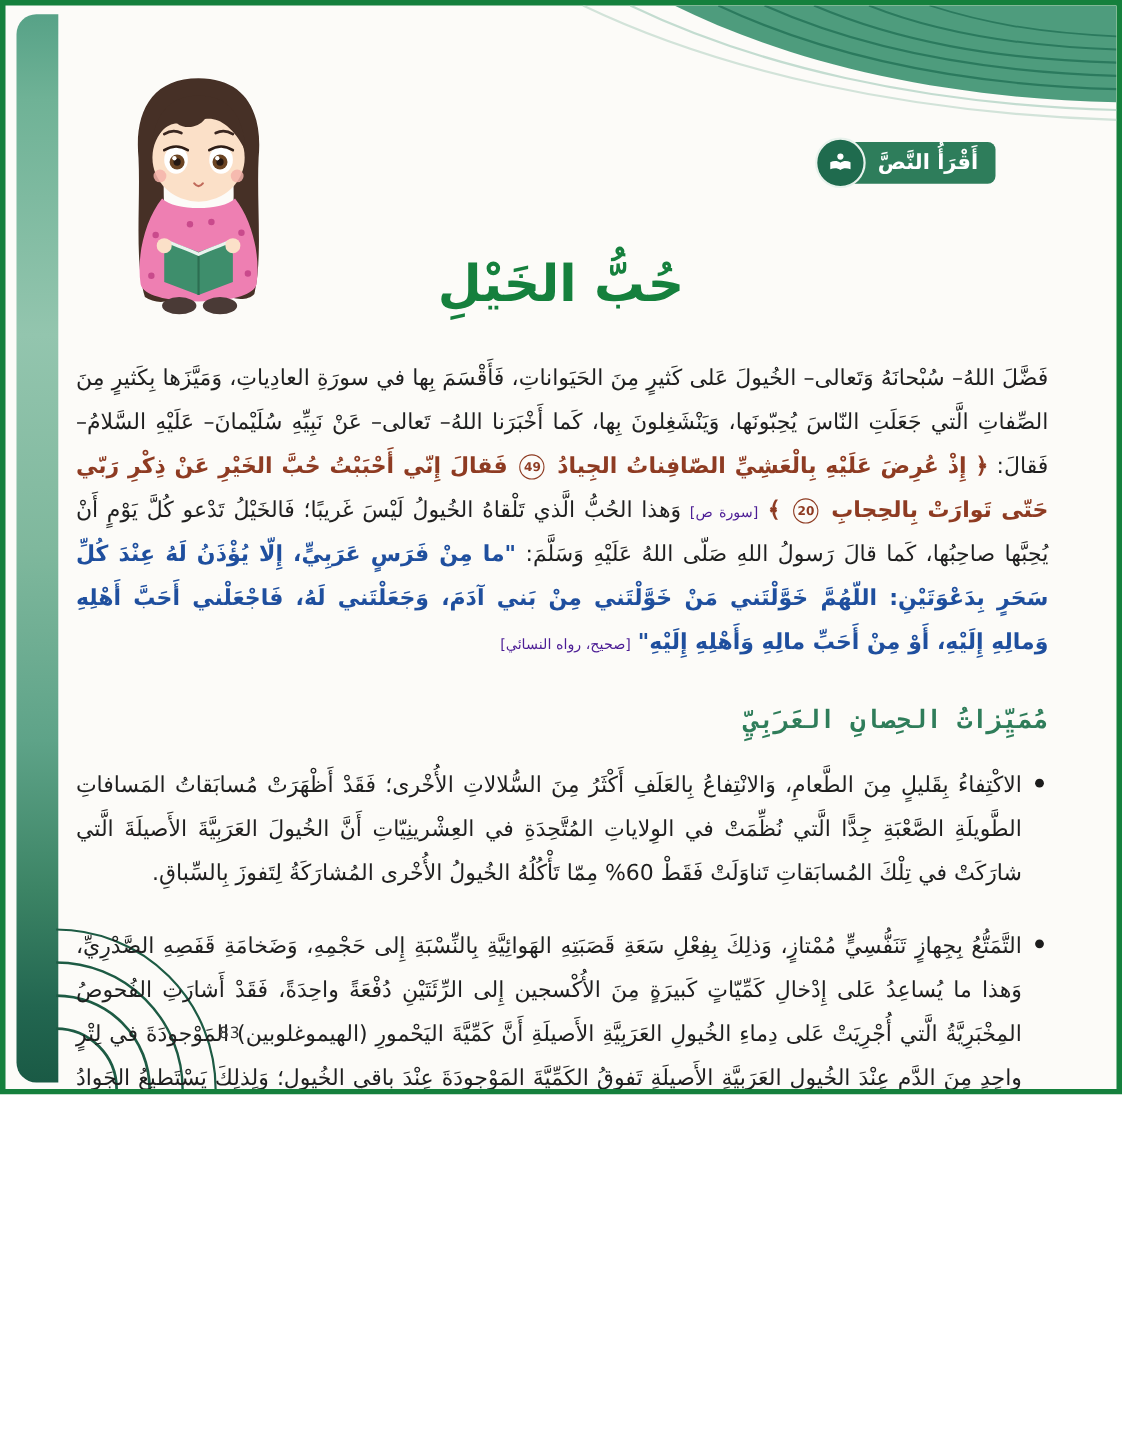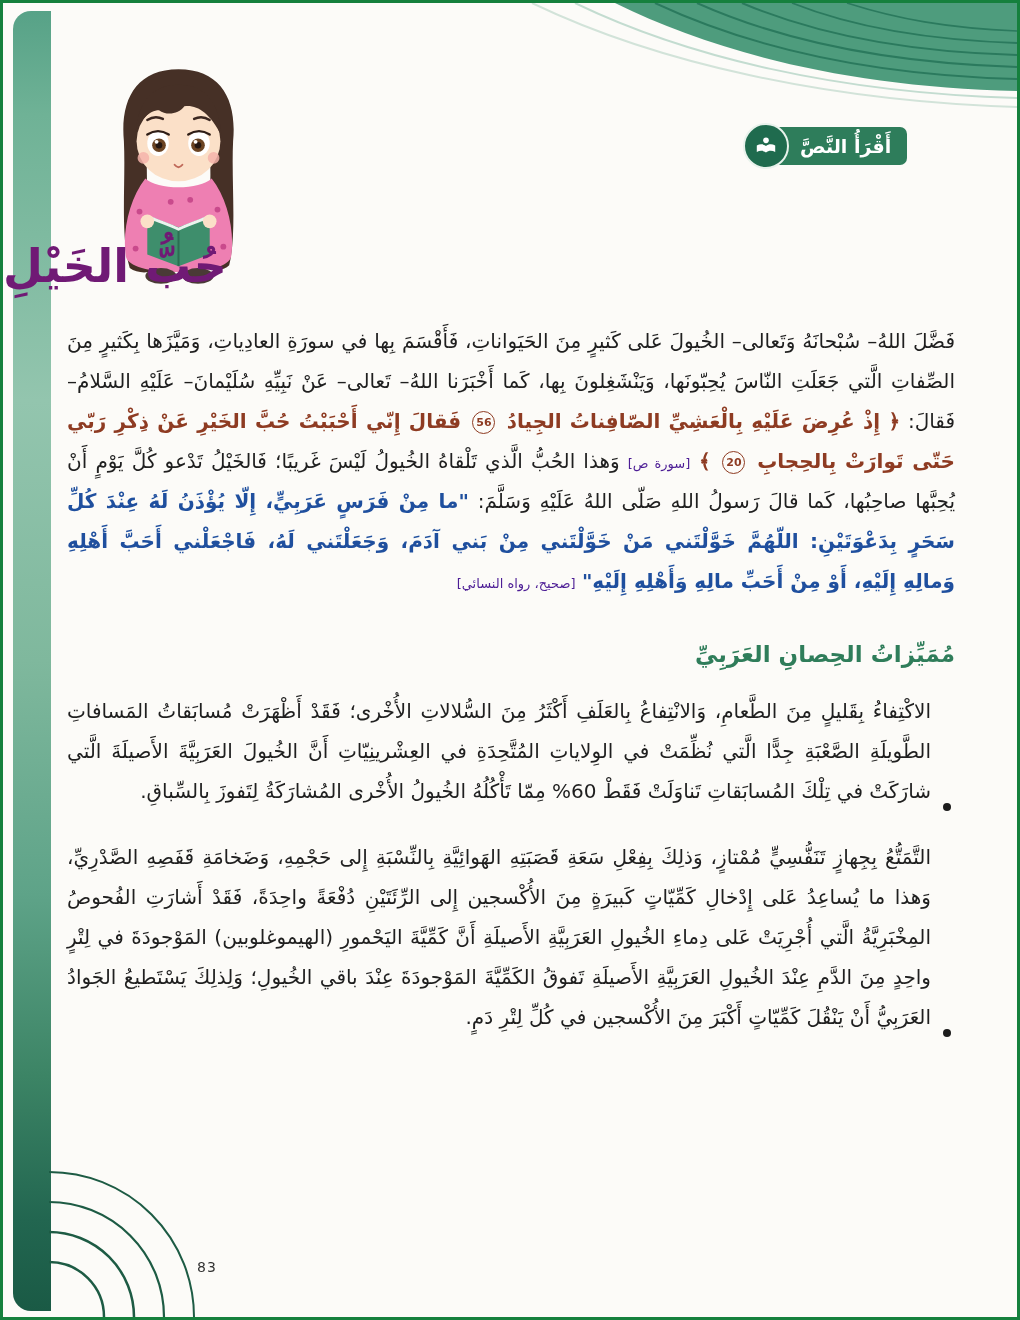--- a/index.html
+++ b/index.html
@@ -1,20 +1,20 @@
 <!DOCTYPE html>
 <html lang="ar"><head>
 <meta charset="utf-8">
 <style>
   html,body{margin:0;padding:0;background:#ffffff;}
   .sheet{
     position:relative;
-    width:1020px;height:1320px;
+    width:1020px;height:995px;
     background:#fcfbf8;
-    border:3px solid #15803d;
+    border:5px solid #15803d;
     box-sizing:border-box;
     overflow:hidden;
     font-family:"DejaVu Sans", sans-serif;
     color:#1f1f1f;
   }
   
   .left-band{
     position:absolute;left:10px;top:8px;bottom:6px;width:38px;
     border-radius:18px 0 0 18px;
     background:linear-gradient(180deg,#57a287 0%,#6fb296 8%,#93c5ae 30%,#7fb89d 50%,#5ea388 68%,#3c8465 82%,#226650 93%,#1a5a45 100%);
@@ -31,44 +31,44 @@
     white-space:nowrap;
   }
   .badge-circle{
     position:absolute;left:0;top:0;width:46px;height:46px;border-radius:50%;
     background:#1f6b4e;border:2px solid #e8f2ec;box-sizing:border-box;
     display:flex;align-items:center;justify-content:center;
   }
   .girl{position:absolute;left:78px;top:52px;}
   
   .title{
-    position:absolute;top:236px;left:0;right:0;
-    text-align:left;font-size:46px;font-weight:bold;color:#701a75;
+    position:absolute;top:226px;left:0;right:0;
+    text-align:center;font-size:46px;font-weight:bold;color:#15803d;
     letter-spacing:1px;margin:0;
   }
   
   .body-text{
     position:absolute;top:318px;right:62px;left:64px;
     direction:rtl;text-align:justify;
     font-size:20px;line-height:2.0;
   }
   .para{margin:0 0 30px 0;}
   .quran{color:#8e3b22;font-weight:bold;}
   .hadith{color:#1f4f9e;font-weight:bold;}
   .cite{font-size:13px;color:#4c1d95;font-weight:normal;}
   .ayah{
     display:inline-block;width:21px;height:21px;line-height:21px;
     border:1.4px solid #8e3b22;border-radius:50%;
     font-size:11px;text-align:center;vertical-align:middle;margin:0 3px;
     font-weight:bold;color:#8e3b22;
   }
   .section-heading{
-    color:#2f7d5a;font-size:23px;font-weight:bold;margin:16px 0 14px 0;
+    color:#2f7d5a;font-size:23px;font-weight:bold;margin:16px 0 14px 0;font-family:Liberation Mono, monospace;
   }
-  .bullet{display:flex;gap:12px;margin:0 4px 26px 0;align-items:flex-end;}
+  .bullet{display:flex;gap:12px;margin:0 4px 26px 0;}
   .dot{
     flex:0 0 auto;width:8px;height:8px;border-radius:50%;
     background:#1c1c1c;margin-top:15px;
   }
   .bullet-text{flex:1 1 auto;}
   .page-number{
     position:absolute;left:194px;bottom:42px;
     font-size:14px;color:#333;letter-spacing:1px;
   }
 </style>
@@ -150,21 +150,21 @@
 
   <h1 class="title">حُبُّ الخَيْلِ</h1>
 
   <div class="body-text">
 
     <p class="para">
       <span>فَضَّلَ اللهُ– سُبْحانَهُ وَتَعالى– الخُيولَ عَلى كَثيرٍ مِنَ الحَيَواناتِ، فَأَقْسَمَ بِها في سورَةِ العادِياتِ، وَمَيَّزَها بِكَثيرٍ مِنَ الصِّفاتِ الَّتي جَعَلَتِ النّاسَ يُحِبّونَها، وَيَنْشَغِلونَ بِها، كَما أَخْبَرَنا اللهُ– تَعالى– عَنْ نَبِيِّهِ سُلَيْمانَ– عَلَيْهِ السَّلامُ– فَقالَ:</span>
       <span class="quran">
         <span>﴿</span>
         <span>إِذْ عُرِضَ عَلَيْهِ بِالْعَشِيِّ الصّافِناتُ الجِيادُ</span>
-        <span class="ayah">56</span>
+        <span class="ayah">49</span>
         <span>فَقالَ إِنّي أَحْبَبْتُ حُبَّ الخَيْرِ عَنْ ذِكْرِ رَبّي حَتّى تَوارَتْ بِالحِجابِ</span>
         <span class="ayah">20</span>
         <span>﴾</span>
       </span>
       <span class="cite">[سورة ص]</span>
       <span>وَهذا الحُبُّ الَّذي تَلْقاهُ الخُيولُ لَيْسَ غَريبًا؛ فَالخَيْلُ تَدْعو كُلَّ يَوْمٍ أَنْ يُحِبَّها صاحِبُها، كَما قالَ رَسولُ اللهِ صَلّى اللهُ عَلَيْهِ وَسَلَّمَ:</span>
       <span class="hadith">"ما مِنْ فَرَسٍ عَرَبِيٍّ، إِلّا يُؤْذَنُ لَهُ عِنْدَ كُلِّ سَحَرٍ بِدَعْوَتَيْنِ: اللّهُمَّ خَوَّلْتَني مَنْ خَوَّلْتَني مِنْ بَني آدَمَ، وَجَعَلْتَني لَهُ، فَاجْعَلْني أَحَبَّ أَهْلِهِ وَمالِهِ إِلَيْهِ، أَوْ مِنْ أَحَبِّ مالِهِ وَأَهْلِهِ إِلَيْهِ"</span>
       <span class="cite">[صحيح، رواه النسائي]</span>
     </p>
 

